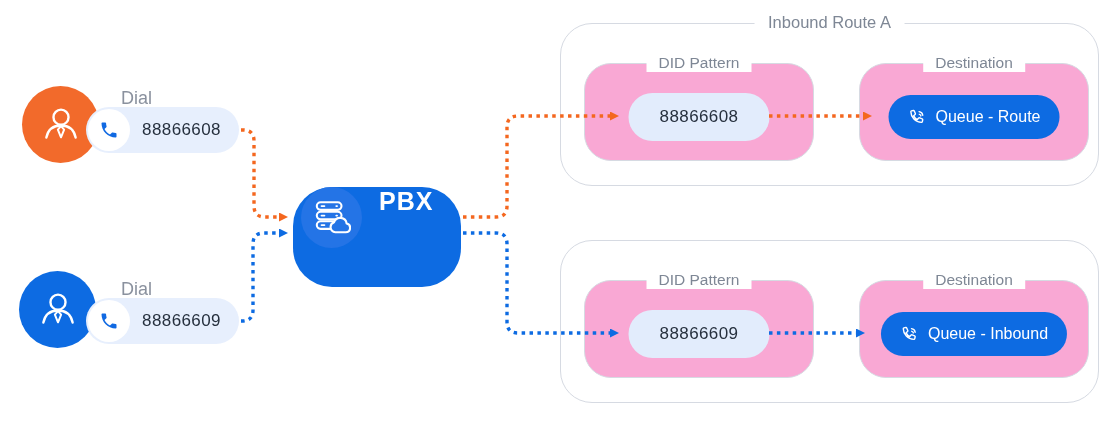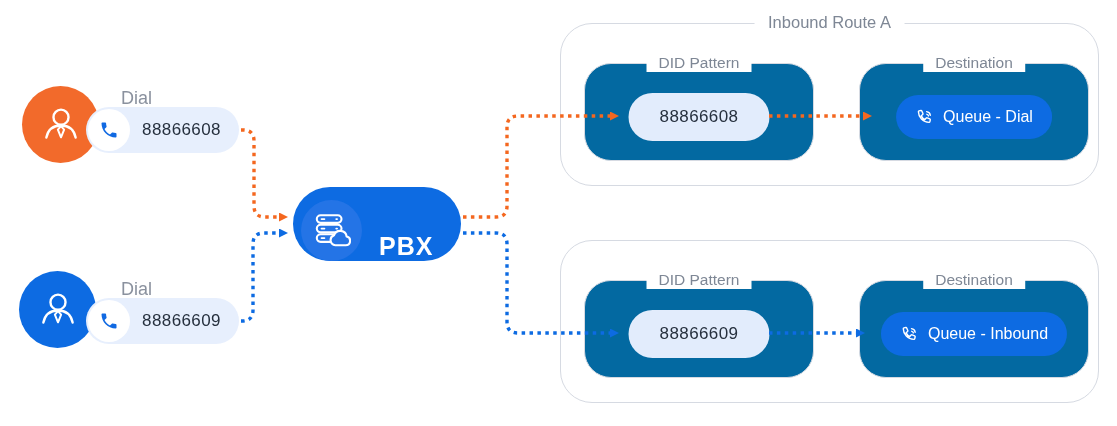--- a/index.html
+++ b/index.html
@@ -21,33 +21,33 @@
   .avatar.blue-bg{background:var(--blue);}
   .dial-label{position:absolute;font-size:18px;color:var(--dial-gray);z-index:4;}
   .dial-pill{position:absolute;width:153px;height:46px;border-radius:23px;
              background:var(--pill-bg);display:flex;align-items:center;z-index:4;}
   .phone-chip{width:42px;height:42px;margin-left:2px;border-radius:50%;background:#fff;
               display:flex;align-items:center;justify-content:center;flex:0 0 auto;}
   .dial-number{flex:1;text-align:center;font-size:17px;color:var(--text-dark);
                letter-spacing:.4px;padding-right:6px;}
 
   
-  .pbx{position:absolute;left:293px;top:187px;width:168px;height:74px;border-radius:39px;
-       background:var(--blue);display:flex;align-items:flex-end;z-index:5;}
+  .pbx{position:absolute;left:293px;top:187px;width:168px;height:100px;border-radius:39px;
+       background:var(--blue);display:flex;align-items:flex-start;z-index:5;}
   .pbx-icon-circle{width:61px;height:61px;border-radius:50%;background:var(--blue-light);
                    margin-left:8px;display:flex;align-items:center;justify-content:center;flex:0 0 auto;}
   .pbx-label{color:#fff;font-size:25px;font-weight:700;letter-spacing:1px;margin-left:17px;}
 
   
   .route{position:absolute;left:560px;width:537px;height:161px;
          border:1.5px solid var(--border);border-radius:32px;background:#fff;z-index:1;}
   .route-title{position:absolute;top:-11px;left:50%;transform:translateX(-50%);
                background:#fff;padding:0 14px;font-size:16.5px;color:var(--muted);white-space:nowrap;}
   .subbox{position:absolute;top:39px;width:228px;height:96px;
-          border:1.5px solid var(--border);border-radius:27px;background:#0369a1;}
+          border:1.5px solid var(--border);border-radius:27px;background:#f9a8d4;}
   .subbox.did{left:23px;}
   .subbox.dest{left:298px;}
   .sub-title{position:absolute;top:-10px;left:50%;transform:translateX(-50%);
              background:#fff;padding:0 12px;font-size:15.5px;color:var(--muted);white-space:nowrap;}
   .did-pill{position:absolute;left:50%;top:29px;transform:translateX(-50%);
             width:141px;height:48px;border-radius:24px;background:var(--did-pill-bg);
             display:flex;align-items:center;justify-content:center;
             font-size:17px;color:var(--text-dark);letter-spacing:.4px;}
   .dest-pill{position:absolute;left:50%;top:31px;transform:translateX(-50%);
              height:44px;border-radius:22px;background:var(--blue);color:#fff;
@@ -137,21 +137,21 @@
     <div class="subbox dest">
       <span class="sub-title">Destination</span>
       <div class="dest-pill">
         <span class="icon">
           <svg width="19" height="19" viewBox="0 0 24 24" fill="none" stroke="#fff" stroke-width="1.8" stroke-linecap="round" stroke-linejoin="round">
             <path d="M5 3.6 L7.4 3.1 q .8 -.15 1.1 .6 L9.9 7 q .25 .7 -.3 1.2 L7.8 9.9 q 1.6 3.3 4.6 4.6 l 1.7 -1.8 q .5 -.55 1.2 -.3 l 3.3 1.4 q .75 .3 .6 1.1 l -.5 2.4 q -.2 .9 -1.1 .85 C 9.9 17.8 4.3 11.6 4.2 4.7 q 0 -.9 .8 -1.1 Z"></path>
             <path d="M14.6 4.6 a 5.2 5.2 0 0 1 4.6 4.6"></path>
             <path d="M14.9 8 a 2.3 2.3 0 0 1 2 2"></path>
           </svg>
         </span>
-        <span>Queue - Dial</span>
+        <span>Queue - Route</span>
       </div>
     </div>
   </section>
 
   <section class="route" style="top:240px;">
     <div class="subbox did">
       <span class="sub-title">DID Pattern</span>
       <div class="did-pill">88866609</div>
     </div>
     <div class="subbox dest">

